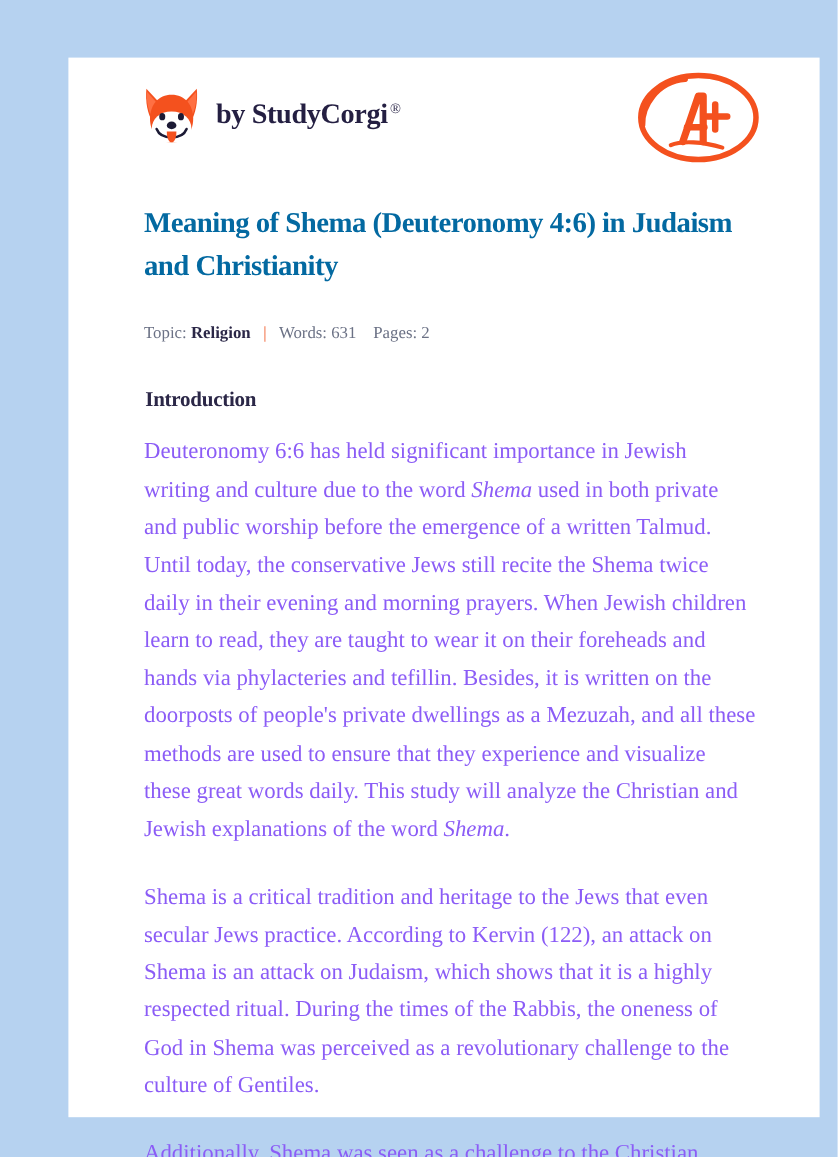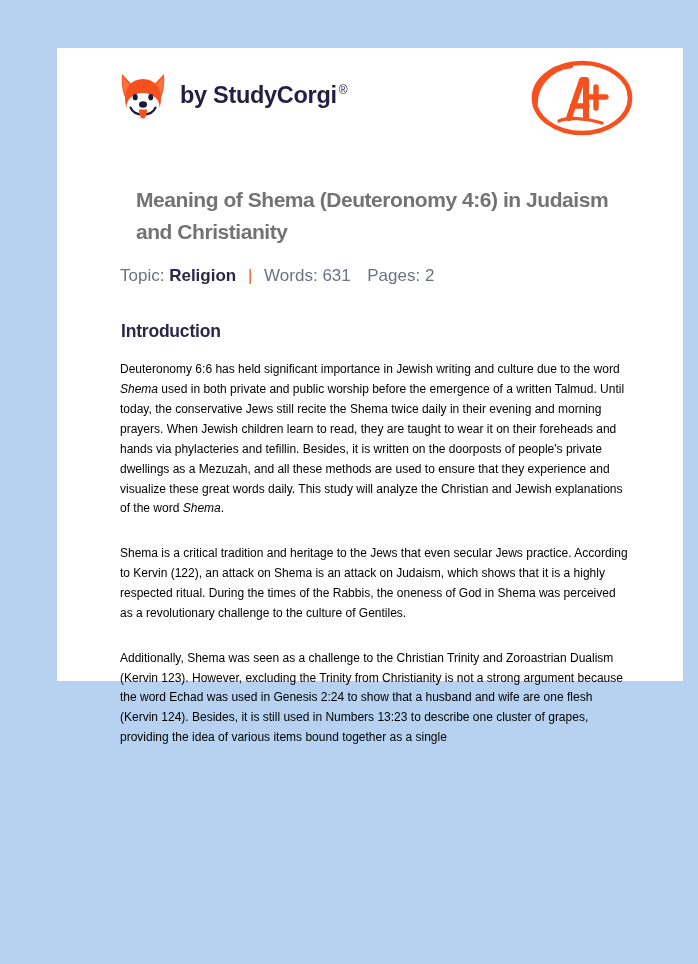--- a/index.html
+++ b/index.html
@@ -11,23 +11,24 @@
     height: 964px;
     background: #b6d2f0;
     font-family: "Liberation Sans", sans-serif;
     overflow: hidden;
   }
   .page-sheet {
     position: absolute;
     left: 57px;
     top: 48px;
     width: 626px;
-    height: 633px;
+    height: 883px;
     background: #ffffff;
     box-sizing: border-box;
+    font-family: Liberation Serif, serif;
   }
   .content {
     position: absolute;
     left: 63px;
     top: 0;
     width: 510px;
   }
 
   
   .brand-header {
@@ -65,33 +66,33 @@
   .grade-badge {
     position: absolute;
     right: -8px;
     top: 8px;
     width: 112px;
     height: 84px;
   }
 
   
   .doc-title {
-    margin: 16px;
+    margin: 0;
     padding-top: 16px;
-    font-size: 21px;
+    font-size: 24px;
     line-height: 1.52;
     font-weight: bold;
-    color: #737373;
+    color: #0369a1;
     letter-spacing: -0.45px;
   }
 
   
   .doc-meta {
-    margin-top: 10px;
-    font-size: 17px;
+    margin-top: 28px;
+    font-size: 14px;
     color: #6b7185;
     line-height: 1.4;
     white-space: nowrap;
   }
   .doc-meta .meta-strong {
     color: #2b2747;
     font-weight: bold;
   }
   .doc-meta .meta-sep {
     color: #f05a28;
@@ -111,23 +112,23 @@
     color: #2b2747;
     letter-spacing: -0.2px;
     line-height: 1.3;
   }
   .section-heading em {
     font-style: italic;
   }
   .body-paragraph {
     margin: 0;
     padding-top: 17px;
-    font-size: 12px;
+    font-size: 19px;
     line-height: 1.655;
-    color: #000000;
+    color: #8b5cf6;
   }
   .body-paragraph + .body-paragraph {
     padding-top: 25px;
   }
   .body-paragraph em {
     font-style: italic;
   }
 </style>
 </head>
 <body>

